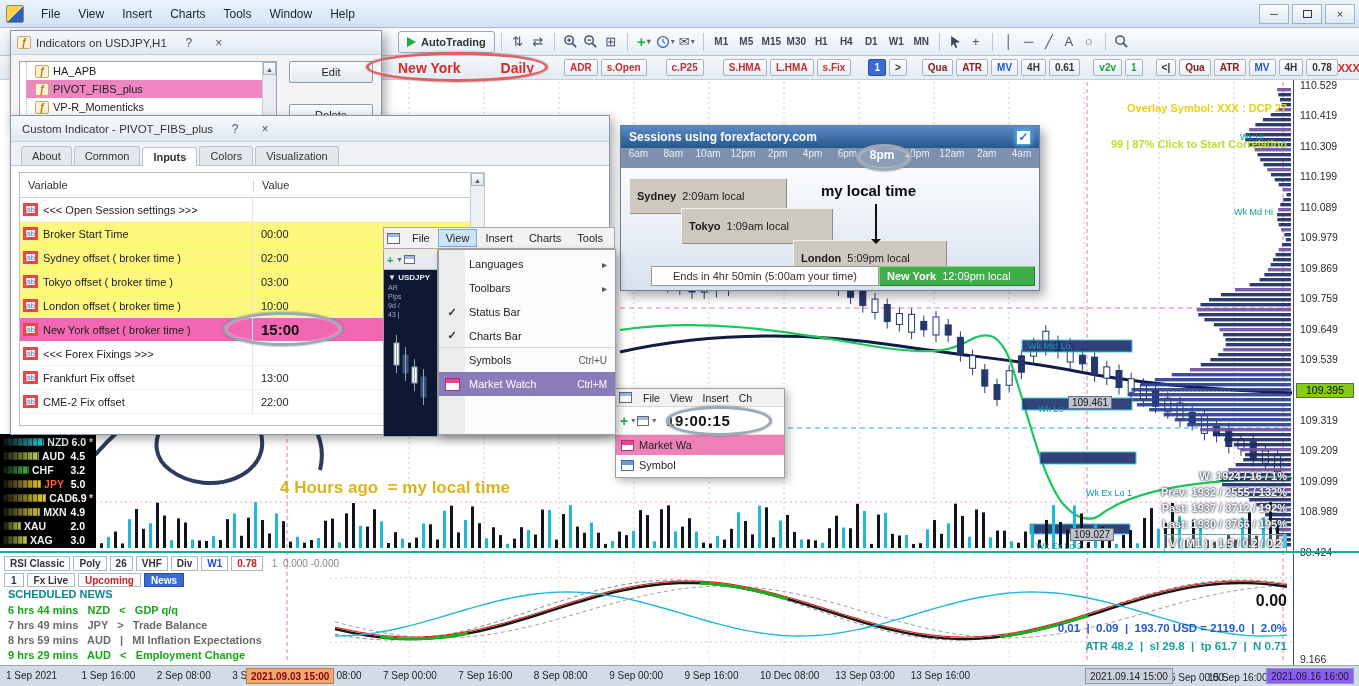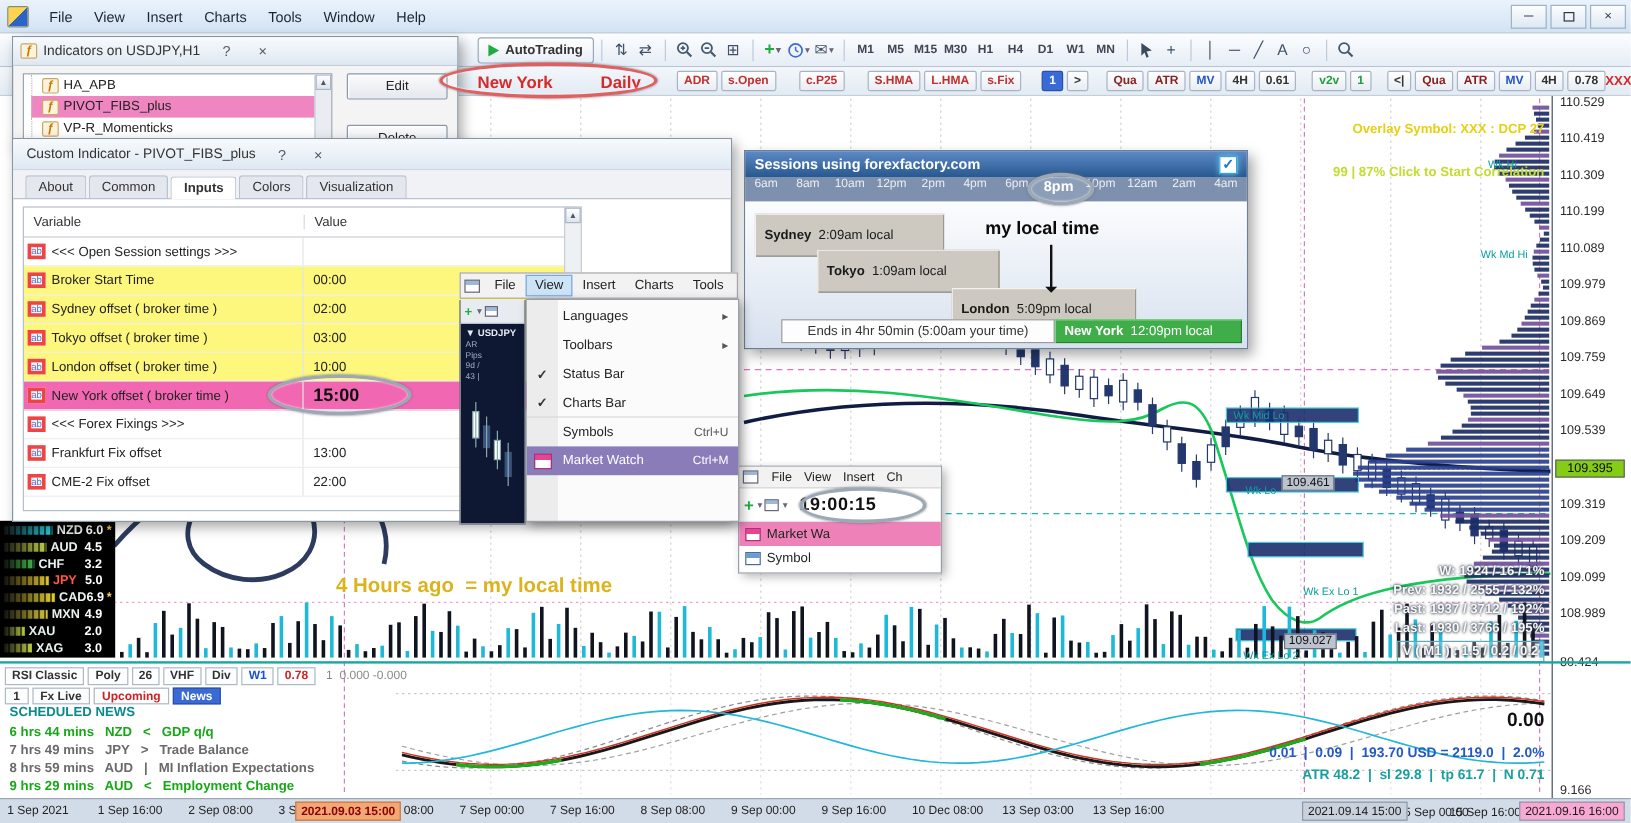--- a/index.html
+++ b/index.html
@@ -192,21 +192,21 @@
 .info1{right:72px;top:622px;font-size:11.5px;font-weight:bold;color:#2358c8;z-index:3;white-space:pre}
 .info2{right:72px;top:640px;font-size:11.5px;font-weight:bold;color:#18a0a0;z-index:3;white-space:pre}
 
 
 .timeline{left:0;top:665px;width:1359px;height:21px;background:#d2dce8;border-top:1px solid #98a6b6;z-index:5}
 .tllabels{display:flex;padding-left:6px}
 .tl-label{width:75.4px;font-size:10px;color:#222;padding-top:4px;white-space:nowrap;overflow:hidden}
 .tlmark{position:absolute;top:2px;height:16px;display:flex;align-items:center;padding:0 4px;font-size:10px;border:1px solid #8a98a8}
 #tm-o{left:246px;background:#f2a874;color:#8b0000;border-color:#c87840;font-weight:bold}
 #tm-g1{left:1085px;background:#c9d2dc;color:#1a1a1a}
-#tm-g2{left:1266px;background:#f9a8d4;color:#1a1a1a}
+#tm-g2{left:1266px;background:#8b5cf6;color:#1a1a1a}
 .tlextra{position:absolute;top:6px;font-size:10px;color:#222;white-space:nowrap}
 #tle1{left:1170px}
 #tle2{left:1208px;z-index:-1}
 </style>
 </head>
 <body>
 
 <div id="stage">
 
   <svg id="chart-deco" class="abs" width="1359" height="686" style="left:0;top:0;z-index:1">

